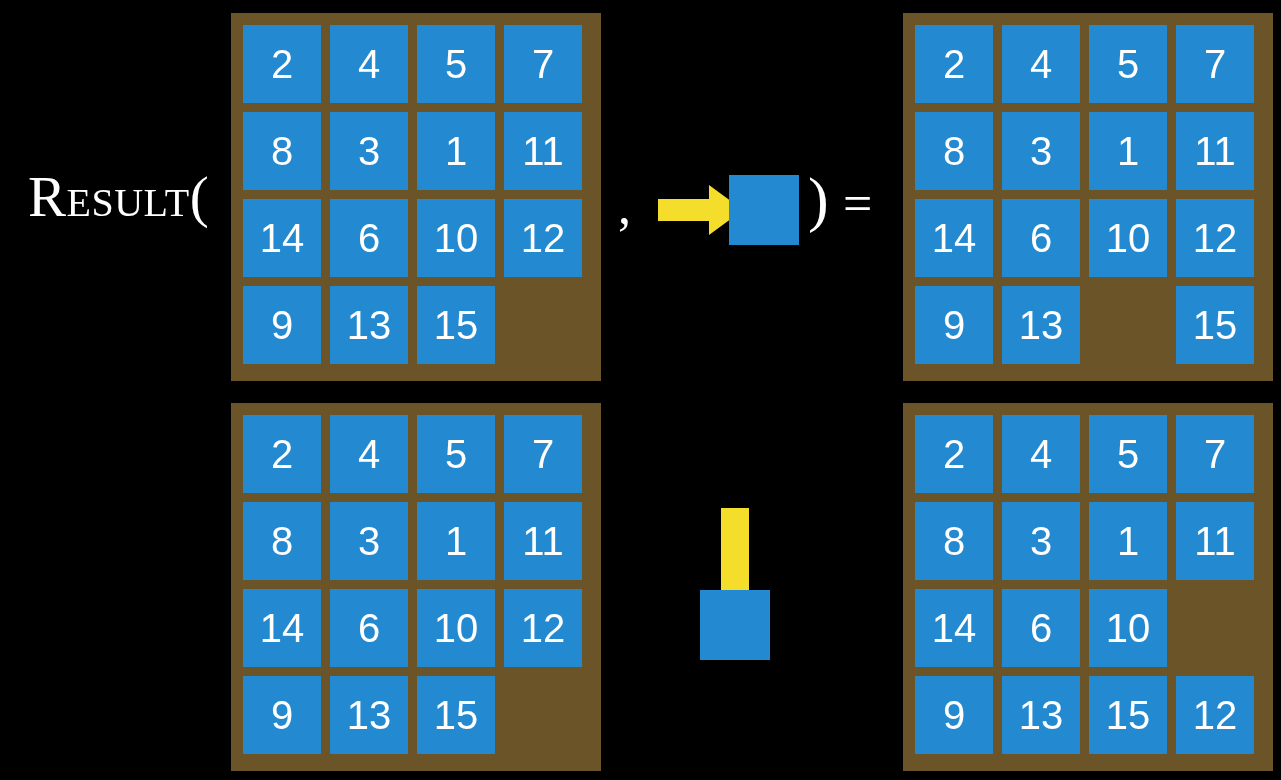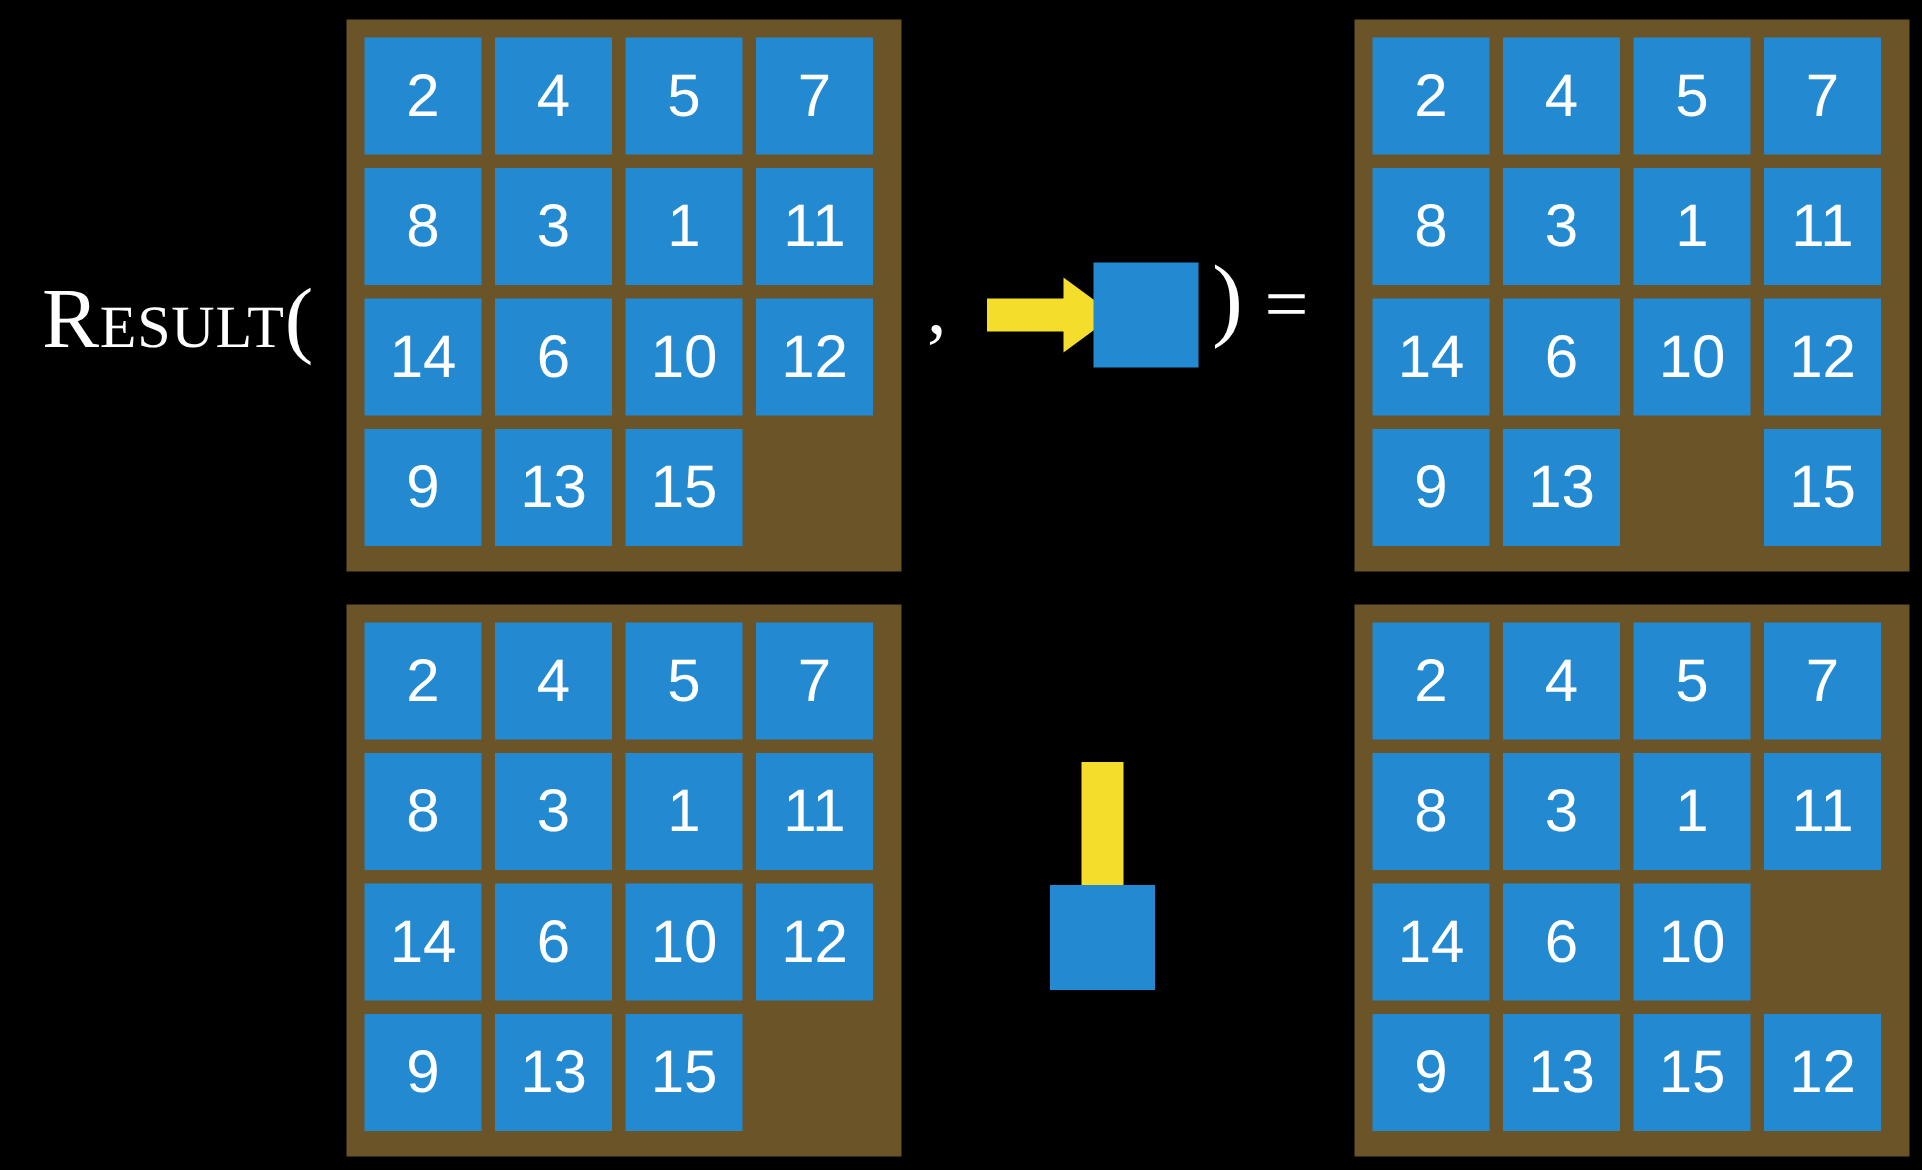--- a/index.html
+++ b/index.html
@@ -38,21 +38,20 @@
     font-variant: small-caps;
     font-weight: normal;
     white-space: nowrap;
     line-height: 1;
     letter-spacing: 0.5px;
   }
   .equation-row.row-1 .result-label {
     left: 28px;
     top: 168px;
     font-size: 57px;
-    margin-top: 16px;
   }
 
   
   .board {
     position: absolute;
     width: 370px;
     height: 368px;
     background: #6b5428;
     box-sizing: border-box;
     padding: 12px 10px 10px 12px;

